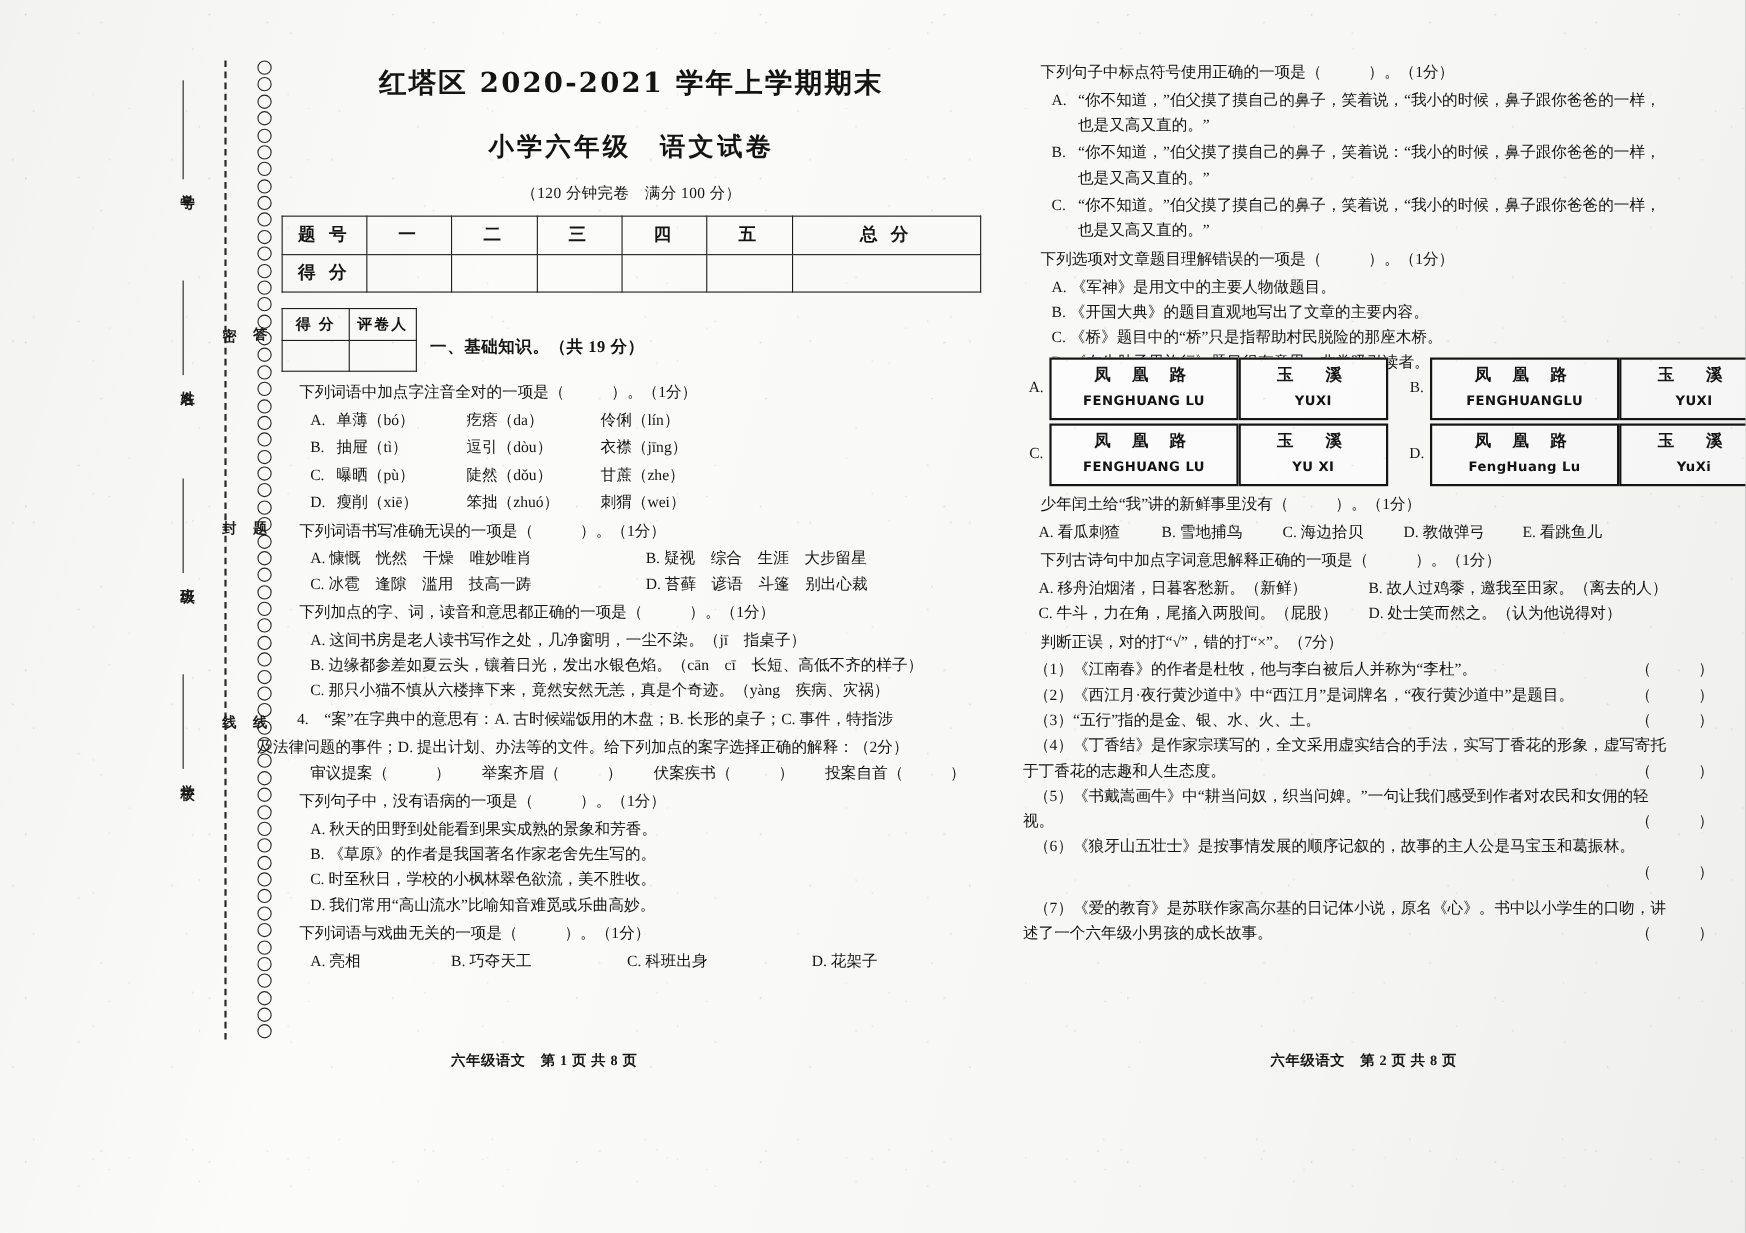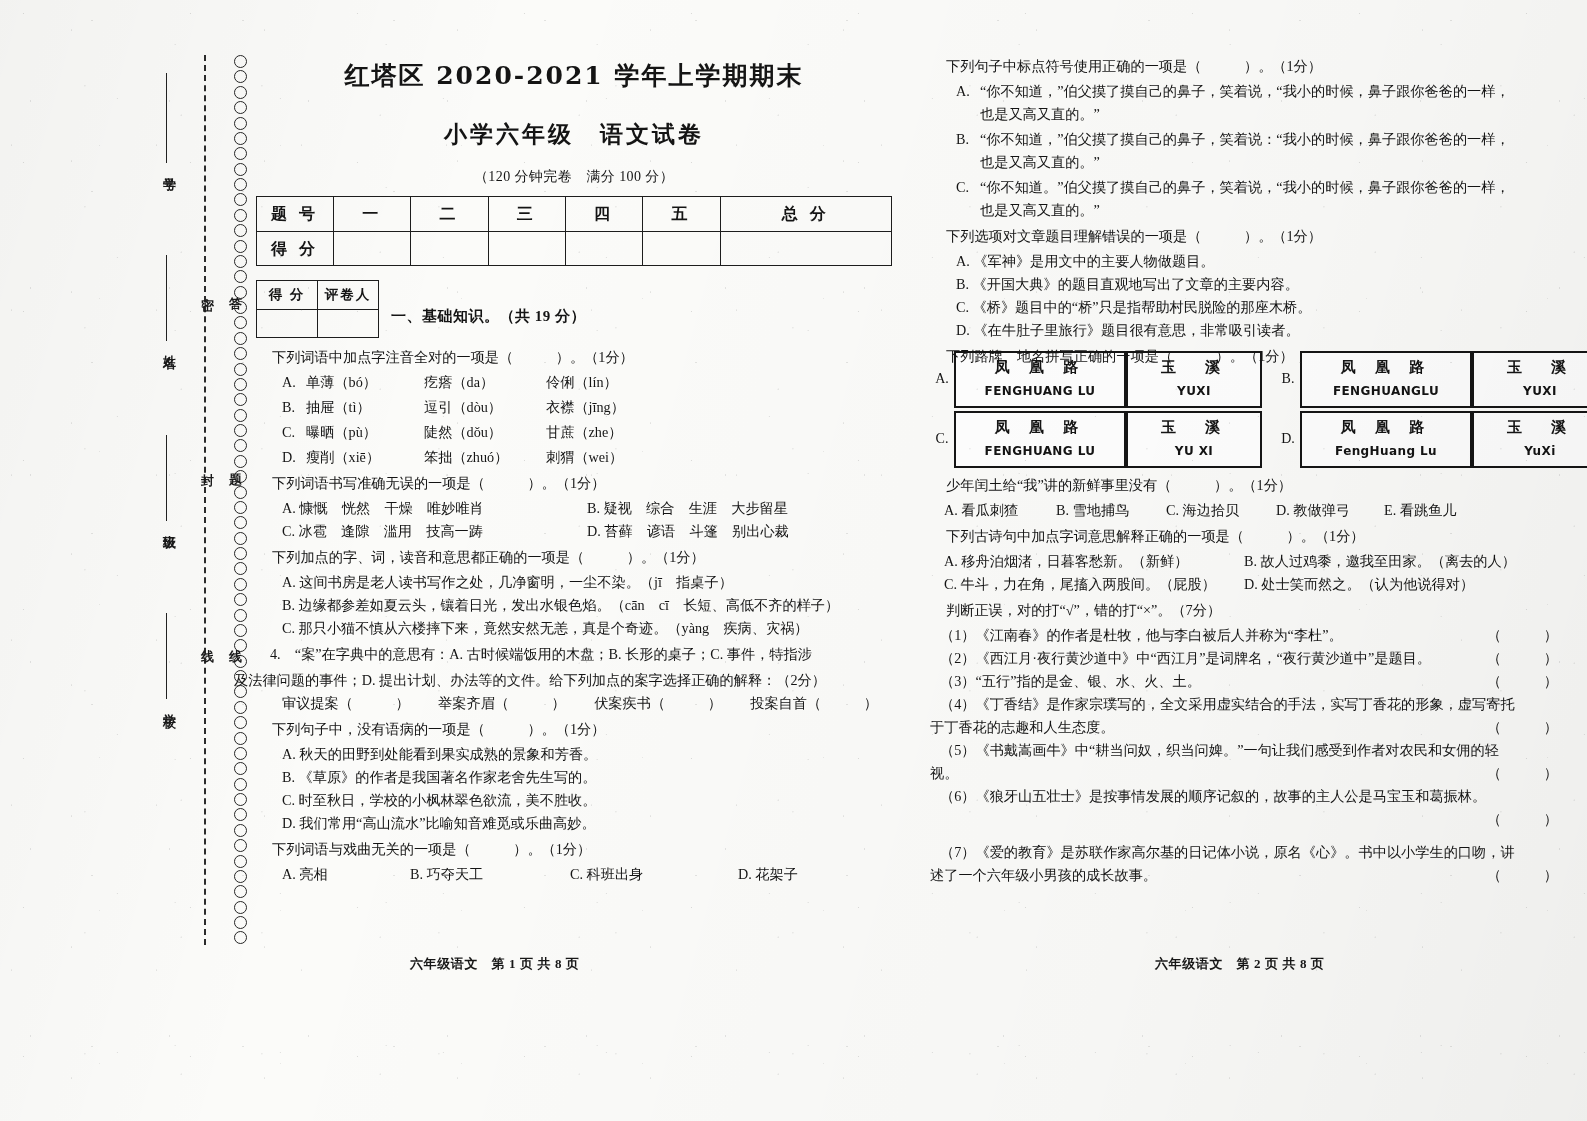--- a/index.html
+++ b/index.html
@@ -355,21 +355,20 @@
     </div>
 
     <div class="q">下列选项对文章题目理解错误的一项是（　　　）。（1分）</div>
     <div class="opts">
       <div>A. 《军神》是用文中的主要人物做题目。</div>
       <div>B. 《开国大典》的题目直观地写出了文章的主要内容。</div>
       <div>C. 《桥》题目中的“桥”只是指帮助村民脱险的那座木桥。</div>
       <div>D. 《在牛肚子里旅行》题目很有意思，非常吸引读者。</div>
     </div>
 
-    <div class="q" style="position:relative;z-index:2;">下列路牌、地名拼写正确的一项是（　　　）。（1分）</div>
     <div class="signs" style="margin-top:-20px;">
       <div class="signrow">
         <span class="signlab">A.</span>
         <span class="signpair">
           <span class="sign sw-a"><span class="cn">凤 凰 路</span><br><span class="py">FENGHUANG  LU</span></span>
           <span class="sign sw-b"><span class="cn">玉　溪</span><br><span class="py">YUXI</span></span>
         </span>
         <span class="signlab">B.</span>
         <span class="signpair">
           <span class="sign sw-a"><span class="cn">凤 凰 路</span><br><span class="py">FENGHUANGLU</span></span>

